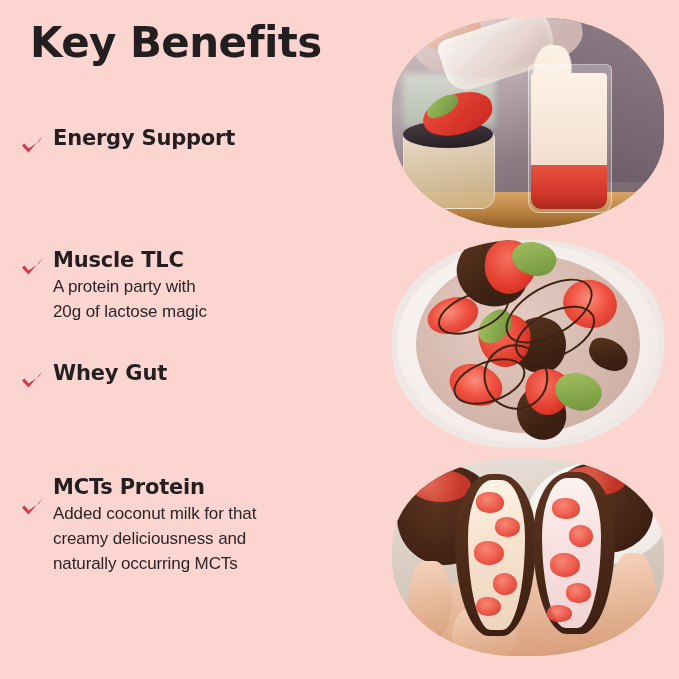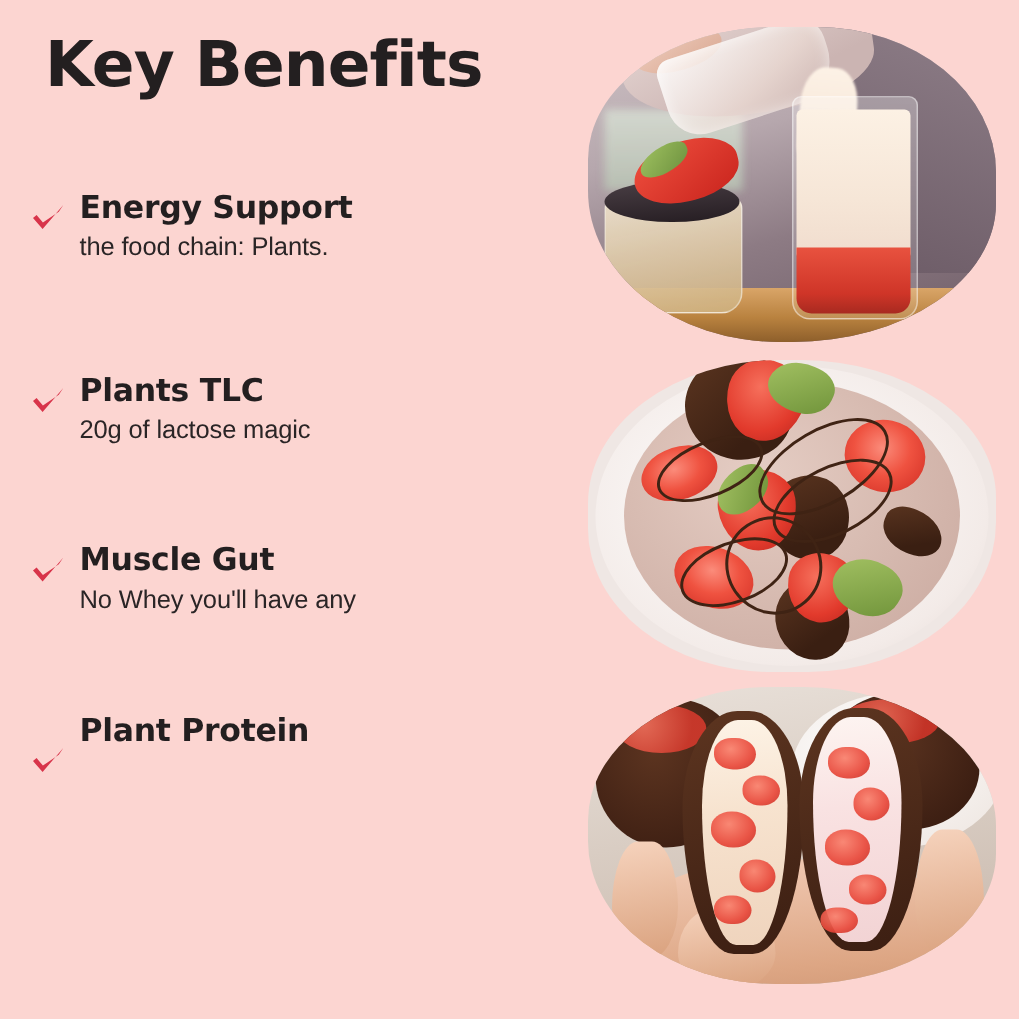--- a/index.html
+++ b/index.html
@@ -320,61 +320,65 @@
 
     <div class="benefit" id="benefit-0">
       <span class="check">
         <svg viewBox="0 0 26 26" aria-hidden="true">
           <path d="M3 12.4 L9.4 19.6 L23.2 3.6 L20.2 8.2 L9.6 15.4 L5.4 10.4 Z" fill="#d8344a"></path>
         </svg>
       </span>
       <div class="body">
         <div class="b-title">Energy Support</div>
         <div class="b-desc">
-          <div>the food chain: Plants.</div>
         </div>
       </div>
     </div>
 
     <div class="benefit" id="benefit-1">
       <span class="check">
         <svg viewBox="0 0 26 26" aria-hidden="true">
           <path d="M3 12.4 L9.4 19.6 L23.2 3.6 L20.2 8.2 L9.6 15.4 L5.4 10.4 Z" fill="#d8344a"></path>
         </svg>
       </span>
       <div class="body">
-        <div class="b-title">Plants TLC</div>
+        <div class="b-title">Muscle TLC</div>
         <div class="b-desc">
+          <div>A protein party with</div>
           <div>20g of lactose magic</div>
         </div>
       </div>
     </div>
 
     <div class="benefit" id="benefit-2">
       <span class="check">
         <svg viewBox="0 0 26 26" aria-hidden="true">
           <path d="M3 12.4 L9.4 19.6 L23.2 3.6 L20.2 8.2 L9.6 15.4 L5.4 10.4 Z" fill="#d8344a"></path>
         </svg>
       </span>
       <div class="body">
-        <div class="b-title">Muscle Gut</div>
+        <div class="b-title">Whey Gut</div>
         <div class="b-desc">
-          <div>No Whey you'll have any</div>
         </div>
       </div>
     </div>
 
     <div class="benefit" id="benefit-3">
       <span class="check">
         <svg viewBox="0 0 26 26" aria-hidden="true">
           <path d="M3 12.4 L9.4 19.6 L23.2 3.6 L20.2 8.2 L9.6 15.4 L5.4 10.4 Z" fill="#d8344a"></path>
         </svg>
       </span>
       <div class="body">
-        <div class="b-title">Plant Protein</div>
+        <div class="b-title">MCTs Protein</div>
+        <div class="b-desc">
+          <div>Added coconut milk for that</div>
+          <div>creamy deliciousness and</div>
+          <div>naturally occurring MCTs</div>
+        </div>
       </div>
     </div>
 
   </div>
 
   <div class="photo" id="photo-0">
     <div class="scene">
       <div class="layer p1-bg"></div>
       <div class="layer p1-wall-right"></div>
       <div class="layer p1-window"></div>

